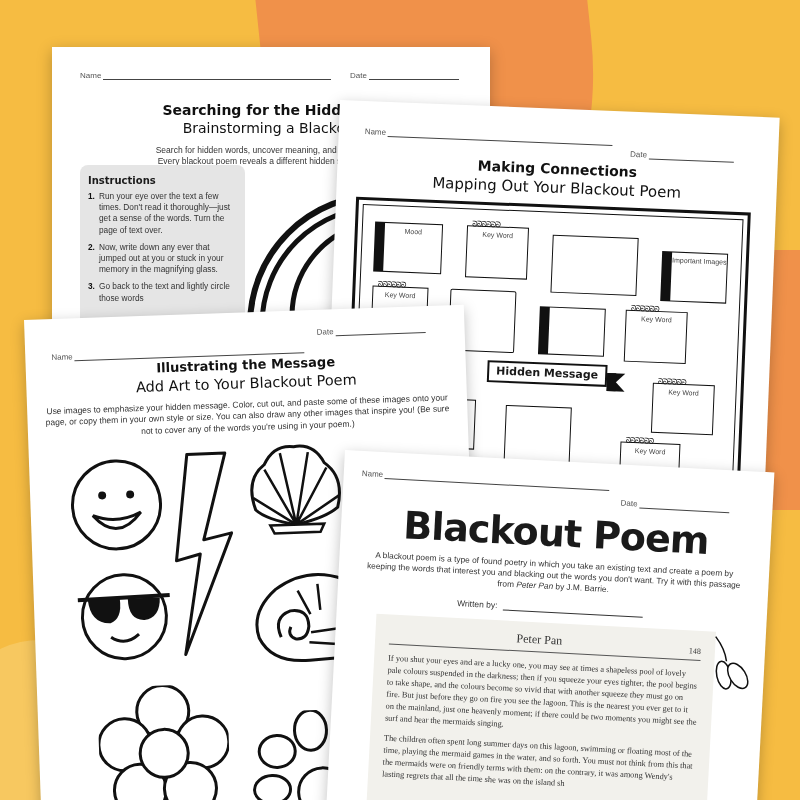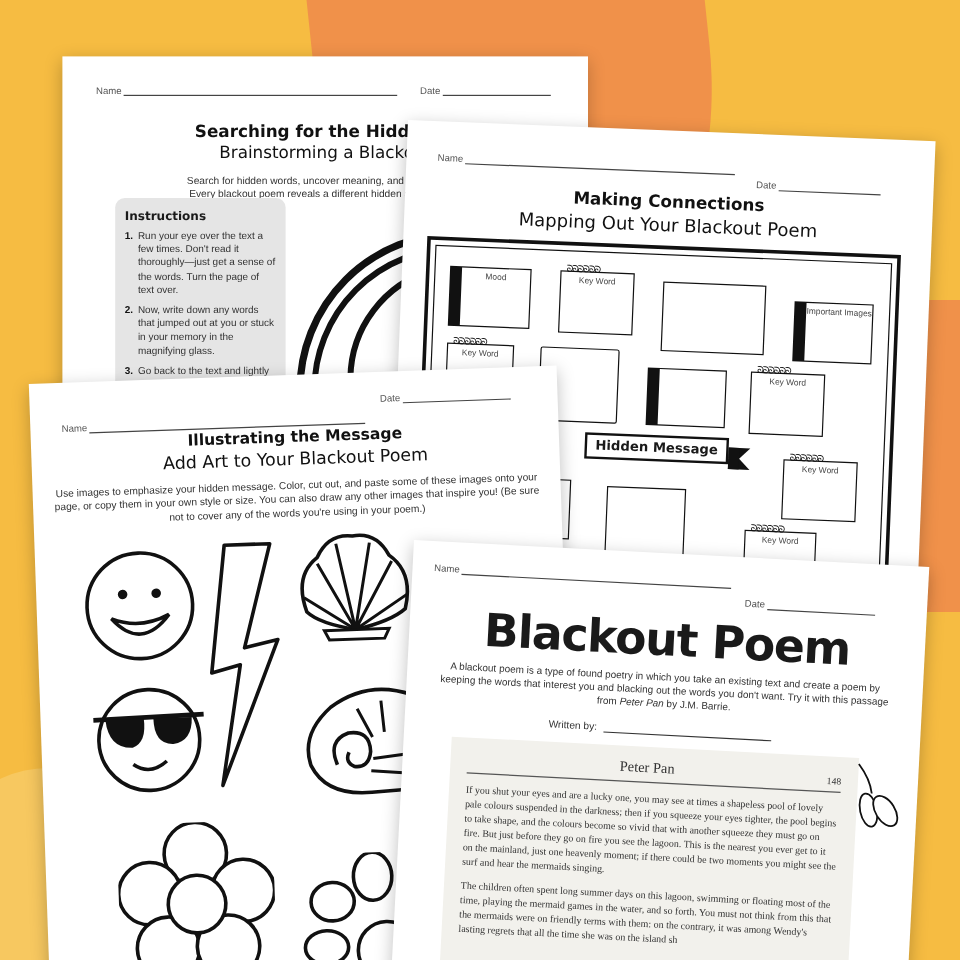--- a/index.html
+++ b/index.html
@@ -34,21 +34,21 @@
   .title-bold { font-weight: 900; font-family: "DejaVu Sans", sans-serif; text-align: center; color: #111; }
   .title-sub { text-align: center; font-family: "DejaVu Sans", sans-serif; color: #111; }
   .intro { text-align: center; font-size: 8.5px; line-height: 1.35; color: #333; }
 
   
   #sheet1 { left: 52px; top: 47px; width: 438px; height: 300px; transform: rotate(0deg); }
   #sheet1 .t1 { position: absolute; left: 0; right: 0; top: 55px; font-size: 14px; }
   #sheet1 .t2 { position: absolute; left: 0; right: 0; top: 73px; font-size: 14px; }
   #sheet1 .intro { position: absolute; left: 20px; right: 20px; top: 98px; }
   .instr-box {
-    position: absolute; left: 44px; top: 118px; width: 142px; height: 200px;
+    position: absolute; left: 28px; top: 118px; width: 165px; height: 200px;
     background: #E5E5E5; border-radius: 8px; padding: 10px 8px;
   }
   .instr-box h4 { font-size: 10px; font-family: "DejaVu Sans", sans-serif; font-weight: 900; margin-bottom: 5px; }
   .instr-box ol { list-style: none; }
   .instr-box li { font-size: 8.3px; line-height: 1.35; color: #333; display: flex; gap: 4px; margin-bottom: 6px; }
   .instr-box li b { color: #111; }
   .magnifier { position: absolute; left: 178px; top: 118px; width: 200px; height: 200px; }
 
   
   #sheet2 { left: 340px; top: 100px; width: 440px; height: 380px; transform: rotate(2.3deg); transform-origin: top left; }
@@ -113,21 +113,21 @@
   </div>
   <div class="instr-box">
     <h4>Instructions</h4>
     <ol>
       <li>
           <b>1.</b>
           <span>Run your eye over the text a few times. Don't read it thoroughly—just get a sense of the words. Turn the page of text over.</span>
         </li>
       <li>
           <b>2.</b>
-          <span>Now, write down any words that jumped out at you or stuck in your memory in the magnifying glass.</span>
+          <span>Now, write down any ever that jumped out at you or stuck in your memory in the magnifying glass.</span>
         </li>
       <li>
           <b>3.</b>
           <span>Go back to the text and lightly circle those words</span>
         </li>
     </ol>
   </div>
   <svg class="magnifier" viewBox="0 0 200 200">
     <circle cx="150" cy="160" r="130" fill="none" stroke="#111" stroke-width="6"></circle>
     <circle cx="150" cy="160" r="118" fill="none" stroke="#111" stroke-width="5"></circle>

